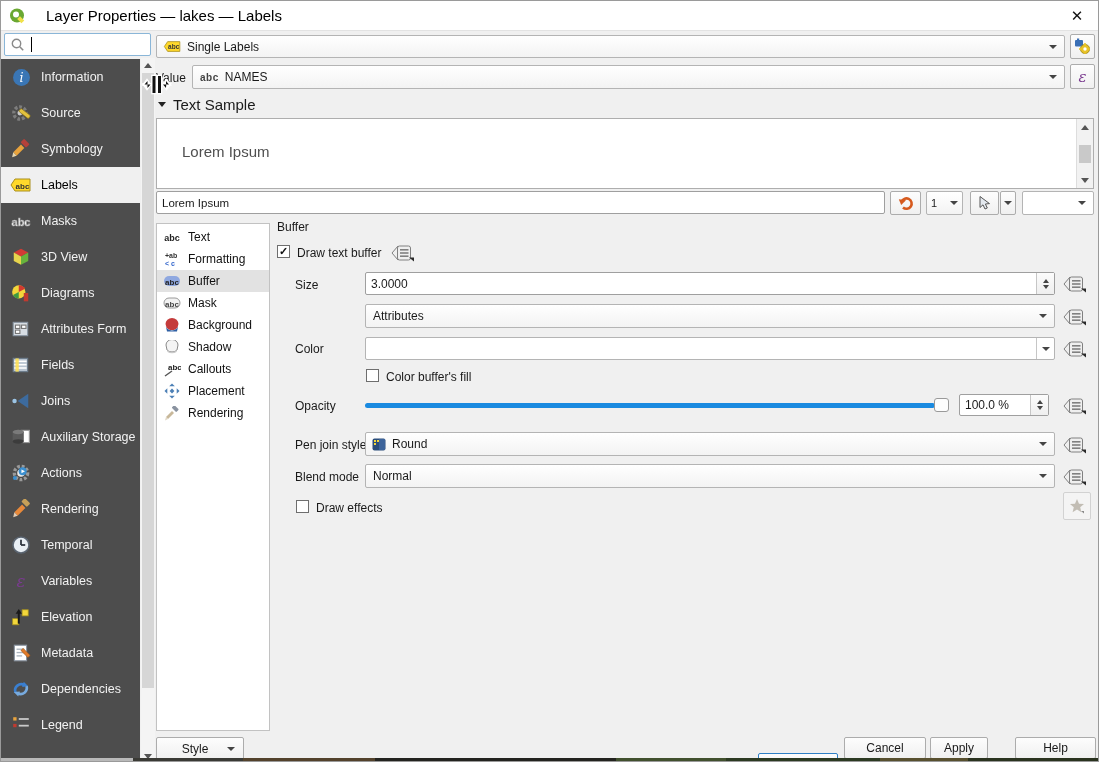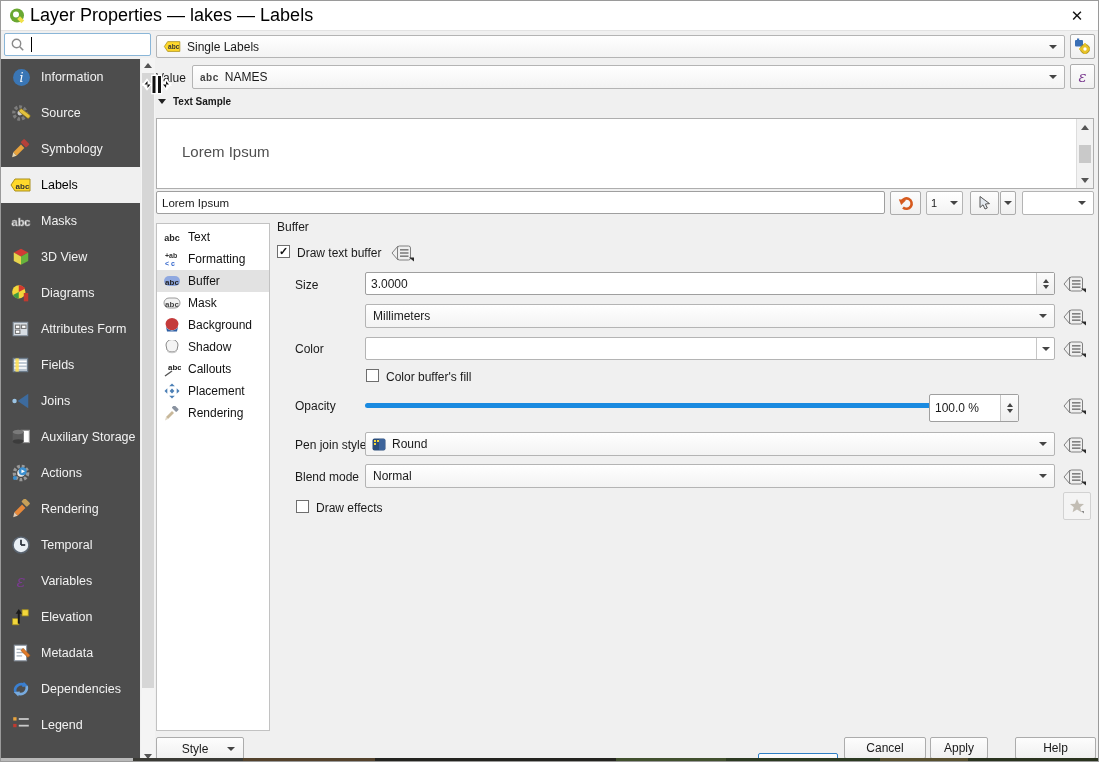--- a/index.html
+++ b/index.html
@@ -1,19 +1,19 @@
 <!DOCTYPE html>
 <html><head>
 <meta charset="utf-8">
 <style>
   html,body{margin:0;padding:0;background:#e9e9e9;}
   #win{position:relative;width:1099px;height:762px;background:#f0f0f0;font-family:"Liberation Sans",sans-serif;font-size:12px;color:#1a1a1a;overflow:hidden;border:1px solid #9a9a9a;box-sizing:border-box;}
   
   #titlebar{position:absolute;left:0;top:0;width:1099px;height:30px;background:#ffffff;display:flex;align-items:center;border-bottom:1px solid #e3e3e3;box-sizing:border-box;}
-  #titlebar .ttl{margin-left:4px;font-size:18px;color:#000;}
+  #titlebar .ttl{margin-left:20px;font-size:15px;color:#000;}
   #close-btn{position:absolute;right:0;top:0;width:46px;height:29px;display:flex;align-items:center;justify-content:center;font-size:15px;color:#111;cursor:pointer;}
   
   #searchbox{position:absolute;left:3px;top:32px;width:147px;height:23px;background:#fff;border:1px solid #8ab6d8;border-radius:2px;display:flex;align-items:center;box-sizing:border-box;}
   #searchbox .caret{width:1px;height:15px;background:#000;margin-left:6px;}
   
   #sidebar{position:absolute;left:0;top:58px;width:139px;height:704px;background:#4d4d4d;overflow:hidden;}
   .side-item{height:36px;display:flex;align-items:center;gap:9px;padding-left:9px;color:#f2f2f2;font-size:12.5px;cursor:pointer;}
   .side-item.sel{background:#f0f0f0;color:#000;}
   .sicon{width:22px;height:20px;display:flex;align-items:center;justify-content:center;flex:0 0 22px;}
   
@@ -329,21 +329,21 @@
     <g fill="#111">
       <polygon points="8.5,13.5 2.5,13.5 5.5,10 5.5,17"></polygon>
       <rect x="10.5" y="5" width="3" height="17"></rect>
         <rect x="16" y="5" width="3" height="17"></rect>
       <polygon points="21,13.5 27,13.5 24,10 24,17"></polygon>
     </g>
   </svg>
 
   <div style="position:absolute;left:157px;top:95px;display:flex;align-items:center;gap:7px">
     <span class="tri-down" style="border-top-color:#222"></span>
-    <span style="font-weight:bold;font-size:10px">Text Sample</span>
+    <span style="font-weight:normal;font-size:15px">Text Sample</span>
   </div>
 
   <div id="preview">
     <span class="sample">Lorem Ipsum</span>
     <div id="pv-scroll">
       <div class="sb-arrow" style="top:1px;width:16px">
           <span class="tri-up"></span>
         </div>
       <div class="thumb"></div>
       <div class="sb-arrow" style="bottom:1px;width:16px">
@@ -496,21 +496,21 @@
         <polygon points="7,2 1,9 7,16" fill="#efefef" stroke="#808080"></polygon>
         <rect x="6.5" y="2" width="13" height="14" rx="2" fill="#efefef" stroke="#808080"></rect>
         <rect x="9" y="5" width="8.5" height="1.6" fill="#808080"></rect>
         <rect x="9" y="8.2" width="8.5" height="1.6" fill="#808080"></rect>
         <rect x="9" y="11.4" width="8.5" height="1.6" fill="#808080"></rect>
         <polygon points="18,13.5 23,13.5 23,17.5" fill="#2a2a2a"></polygon>
       </svg>
   </div>
 
   <div class="combo" style="left:364px;top:303px;width:690px;height:24px">
-    <span class="lbl">Millimeters</span>
+    <span class="lbl">Attributes</span>
     <span class="arrow tri-dd"></span>
   </div>
   <div class="ddbtn" style="left:1060px;top:305px">
     <svg width="24" height="18" viewBox="0 0 24 18">
         <polygon points="7,2 1,9 7,16" fill="#efefef" stroke="#808080"></polygon>
         <rect x="6.5" y="2" width="13" height="14" rx="2" fill="#efefef" stroke="#808080"></rect>
         <rect x="9" y="5" width="8.5" height="1.6" fill="#808080"></rect>
         <rect x="9" y="8.2" width="8.5" height="1.6" fill="#808080"></rect>
         <rect x="9" y="11.4" width="8.5" height="1.6" fill="#808080"></rect>
         <polygon points="18,13.5 23,13.5 23,17.5" fill="#2a2a2a"></polygon>
@@ -535,21 +535,21 @@
   </div>
 
   <span class="cb" style="left:365px;top:368px"></span>
   <span class="label" style="left:385px;top:369px">Color buffer's fill</span>
 
   <span class="label" style="left:294px;top:398px">Opacity</span>
   <div id="op-slider">
     <div class="track"></div>
     <div class="handle"></div>
   </div>
-  <div class="field" style="left:928px;top:393px;width:90px;height:28px">
+  <div class="field" style="left:958px;top:393px;width:90px;height:22px">
     <span class="lbl">100.0 %</span>
     <span class="spinseg">
         <span class="u"></span>
         <span class="d"></span>
       </span>
   </div>
   <div class="ddbtn" style="left:1060px;top:394px">
     <svg width="24" height="18" viewBox="0 0 24 18">
         <polygon points="7,2 1,9 7,16" fill="#efefef" stroke="#808080"></polygon>
         <rect x="6.5" y="2" width="13" height="14" rx="2" fill="#efefef" stroke="#808080"></rect>

